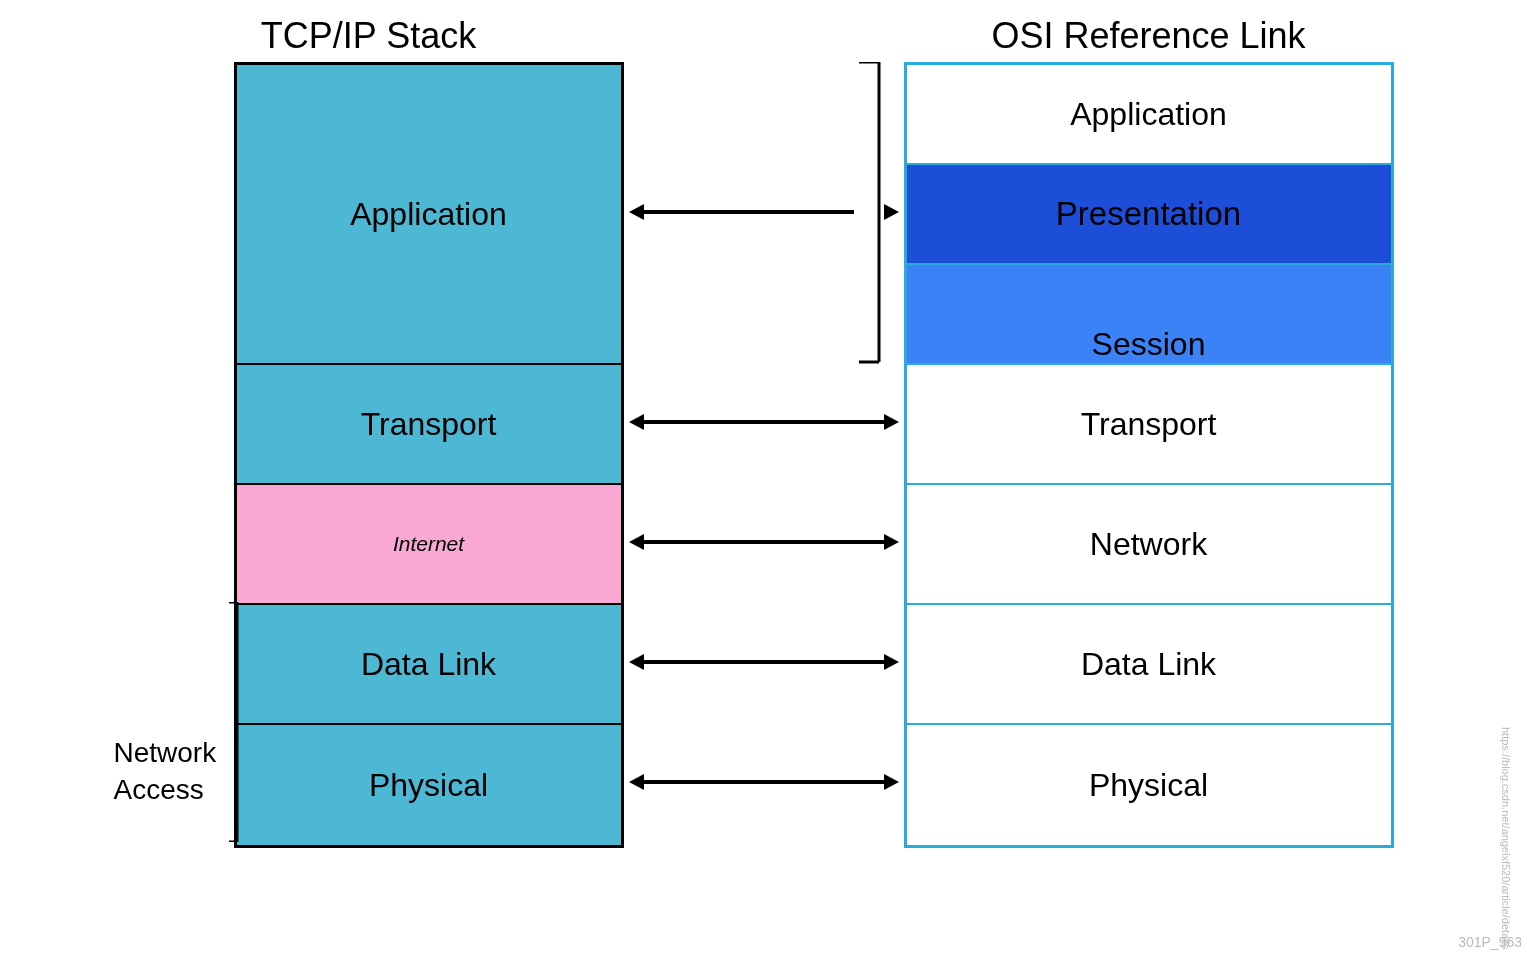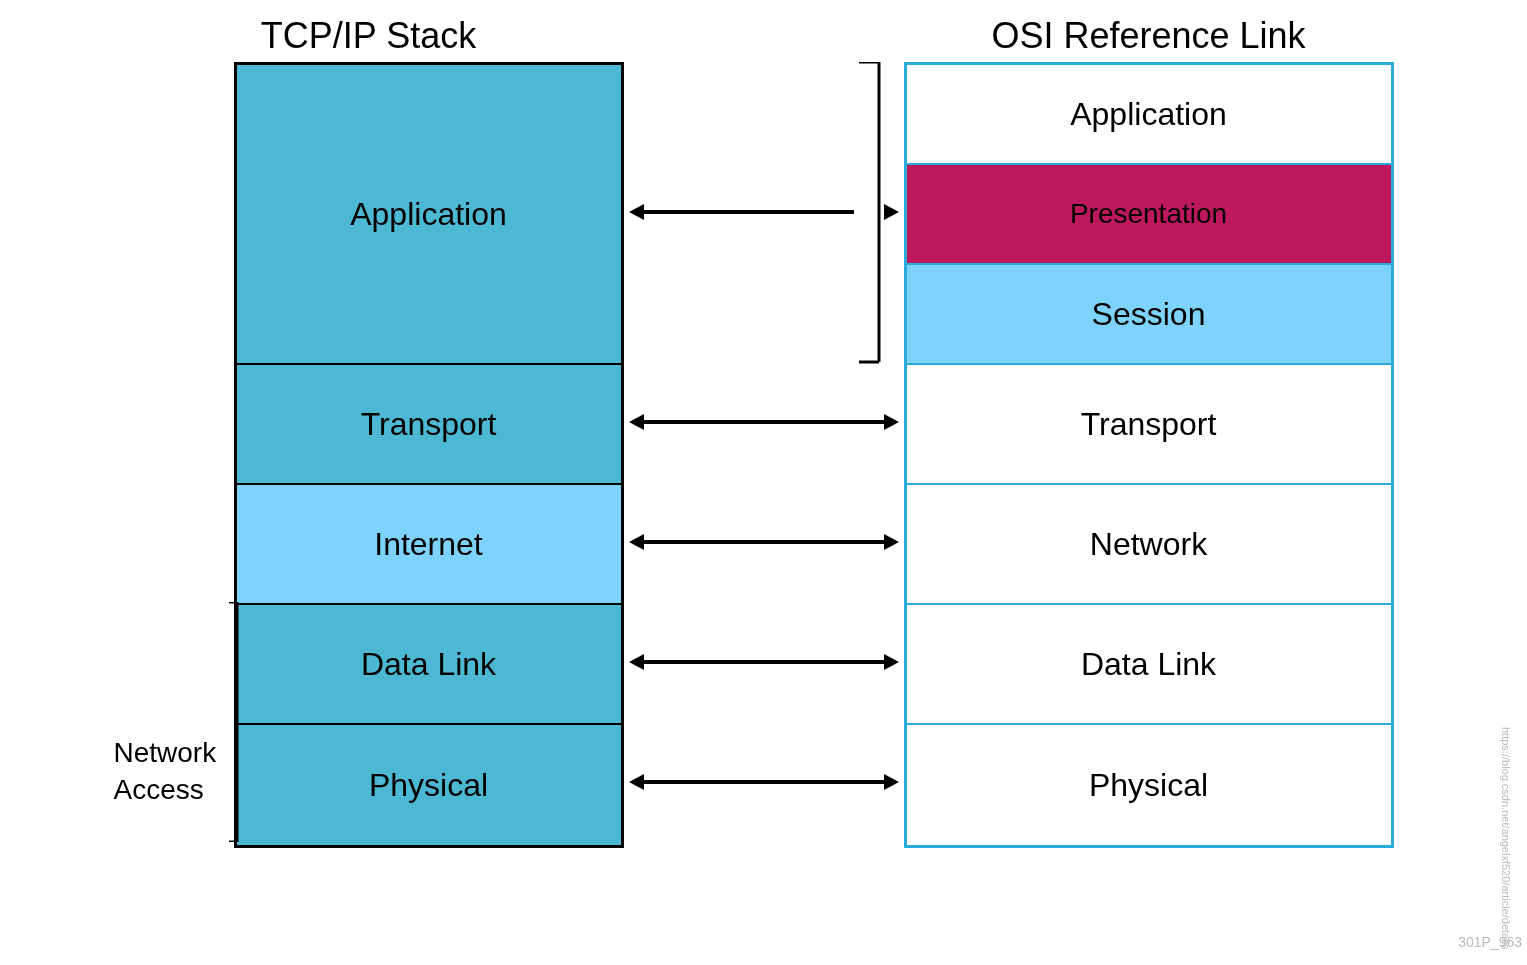--- a/index.html
+++ b/index.html
@@ -45,21 +45,21 @@
     <div style="margin-left:120px; width:390px; border:3px solid #000; display:flex; flex-direction:column; flex-shrink:0;">
 
       <div style="background:#4db8d4; border-bottom:2px solid #000; height:300px; display:flex; align-items:center; justify-content:center; font-size:32px;">
         <span>Application</span>
       </div>
 
       <div style="background:#4db8d4; border-bottom:2px solid #000; height:120px; display:flex; align-items:center; justify-content:center; font-size:32px;">
         <span>Transport</span>
       </div>
 
-      <div style="background:#7dd3fc; border-bottom:2px solid #000; height:120px; display:flex; align-items:center; justify-content:center; font-size:32px;">
+      <div style="background:#f9a8d4; border-bottom:2px solid #000; height:120px; display:flex; align-items:center; justify-content:center; font-size:21px;font-style:italic;">
         <span>Internet</span>
       </div>
 
       <div style="background:#4db8d4; border-bottom:2px solid #000; height:120px; display:flex; align-items:center; justify-content:center; font-size:32px;">
         <span>Data Link</span>
       </div>
 
       <div style="background:#4db8d4; height:120px; display:flex; align-items:center; justify-content:center; font-size:32px;">
         <span>Physical</span>
       </div>
@@ -94,25 +94,25 @@
         <polygon points="260,712 275,720 260,728" fill="#000"></polygon>
       </svg>
     </div>
 
     <div style="width:490px; border:3px solid #29acd9; display:flex; flex-direction:column; flex-shrink:0;">
 
       <div style="background:#fff; border-bottom:2px solid #29acd9; height:100px; display:flex; align-items:center; justify-content:center; font-size:32px;">
         <span>Application</span>
       </div>
 
-      <div style="background:#be185d; border-bottom:2px solid #29acd9; height:100px; display:flex; align-items:center; justify-content:center; font-size:28px;">
+      <div style="background:#1d4ed8; border-bottom:2px solid #29acd9; height:100px; display:flex; align-items:center; justify-content:center; font-size:33px;">
         <span>Presentation</span>
       </div>
 
-      <div style="background:#7dd3fc; border-bottom:2px solid #29acd9; height:100px; display:flex; align-items:center; justify-content:center; font-size:32px;">
+      <div style="background:#3b82f6; border-bottom:2px solid #29acd9; height:100px; display:flex; align-items:flex-end; justify-content:center; font-size:32px;">
         <span>Session</span>
       </div>
 
       <div style="background:#fff; border-bottom:2px solid #29acd9; height:120px; display:flex; align-items:center; justify-content:center; font-size:32px;">
         <span>Transport</span>
       </div>
 
       <div style="background:#fff; border-bottom:2px solid #29acd9; height:120px; display:flex; align-items:center; justify-content:center; font-size:32px;">
         <span>Network</span>
       </div>

